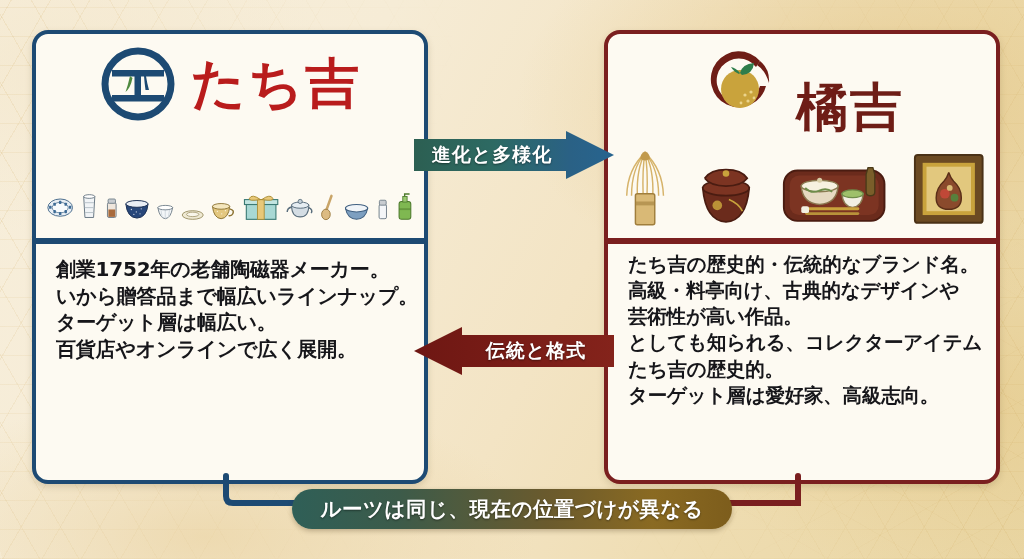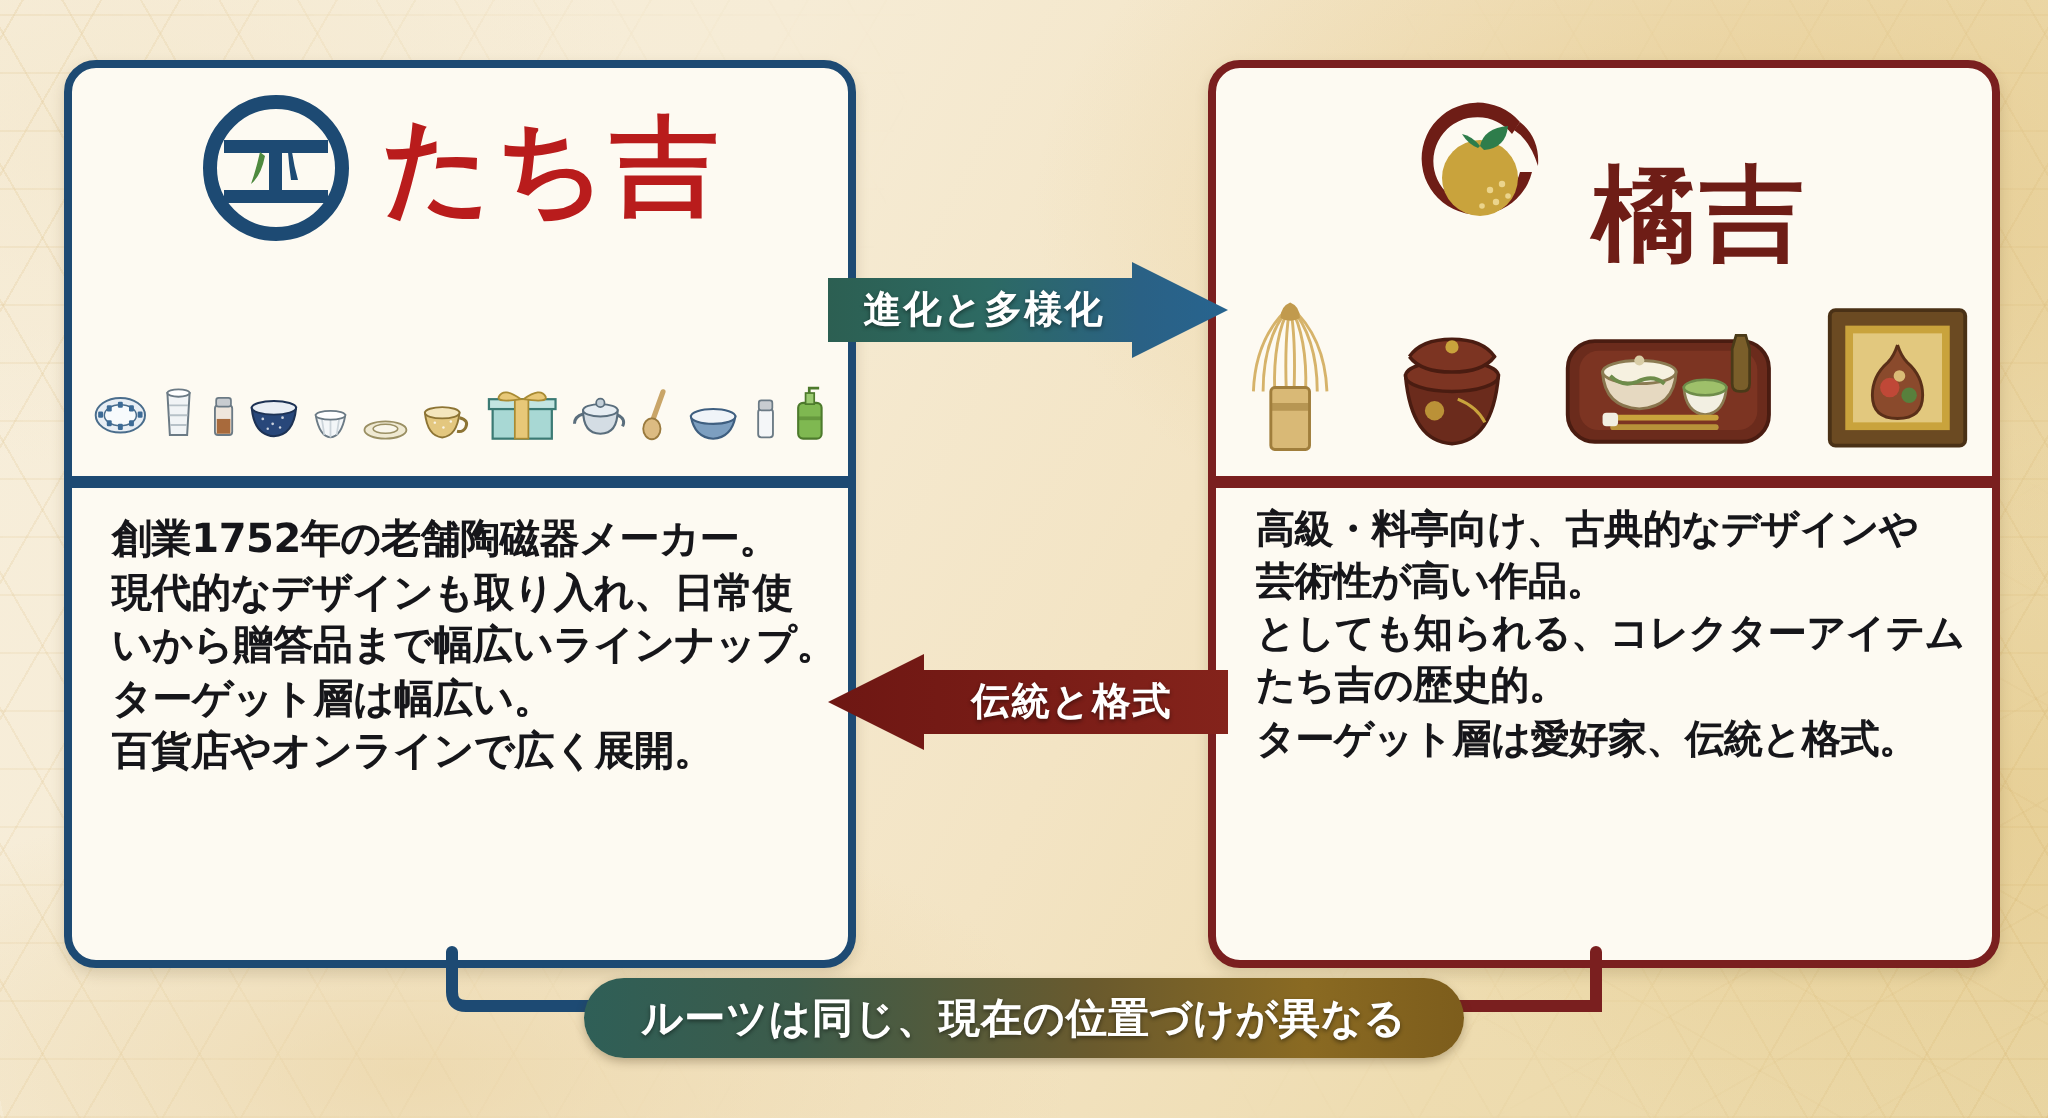--- a/index.html
+++ b/index.html
@@ -243,21 +243,20 @@
       <rect x="5" y="25" width="19" height="3" fill="#4d7a2c" opacity=".5"></rect>
       <rect x="11" y="6" width="7" height="9" fill="#9ccb72" stroke="#4d7a2c" stroke-width="1.4"></rect>
       <path d="M14 6 L14 2 L22 2" fill="none" stroke="#4d7a2c" stroke-width="2.2"></path>
     </svg>
   </div>
 
   <div class="divider divider-navy"></div>
 
   <div class="card-body">
     <div class="body-line">創業1752年の老舗陶磁器メーカー。</div>
-    <div class="body-line">現代的なデザインも取り入れ、日常使</div>
     <div class="body-line">いから贈答品まで幅広いラインナップ。</div>
     <div class="body-line">ターゲット層は幅広い。</div>
     <div class="body-line">百貨店やオンラインで広く展開。</div>
   </div>
 </div>
 
 <div class="card card-right">
 
   <div class="card-head">
     <svg width="82" height="82" viewBox="0 0 82 82">
@@ -330,25 +329,26 @@
       <path d="M38 28 q-2 6 -5 9 q-8 7 -8 17 q0 12 13 12 q13 0 13 -12 q0 -10 -8 -17 q-3 -3 -5 -9" fill="#8a4a2c" stroke="#5a2f18" stroke-width="1.5"></path>
       <circle cx="34" cy="50" r="5" fill="#c9483a" opacity=".85"></circle>
       <circle cx="44" cy="54" r="4" fill="#4f8a3f" opacity=".85"></circle>
       <circle cx="39" cy="44" r="3" fill="#e2c87e" opacity=".9"></circle>
     </svg>
   </div>
 
   <div class="divider divider-red"></div>
 
   <div class="card-body" style="padding-top:8px;">
+    <div class="body-line">たち吉の歴史的・伝統的なブランド名。</div>
     <div class="body-line">高級・料亭向け、古典的なデザインや</div>
     <div class="body-line">芸術性が高い作品。</div>
     <div class="body-line">としても知られる、コレクターアイテム</div>
     <div class="body-line">たち吉の歴史的。</div>
-    <div class="body-line">ターゲット層は愛好家、伝統と格式。</div>
+    <div class="body-line">ターゲット層は愛好家、高級志向。</div>
   </div>
 </div>
 
 <div class="arrow arrow-top">
   <div class="shape"></div>
   <div class="arrow-label">進化と多様化</div>
 </div>
 
 <div class="arrow arrow-bottom">
   <div class="shape"></div>

